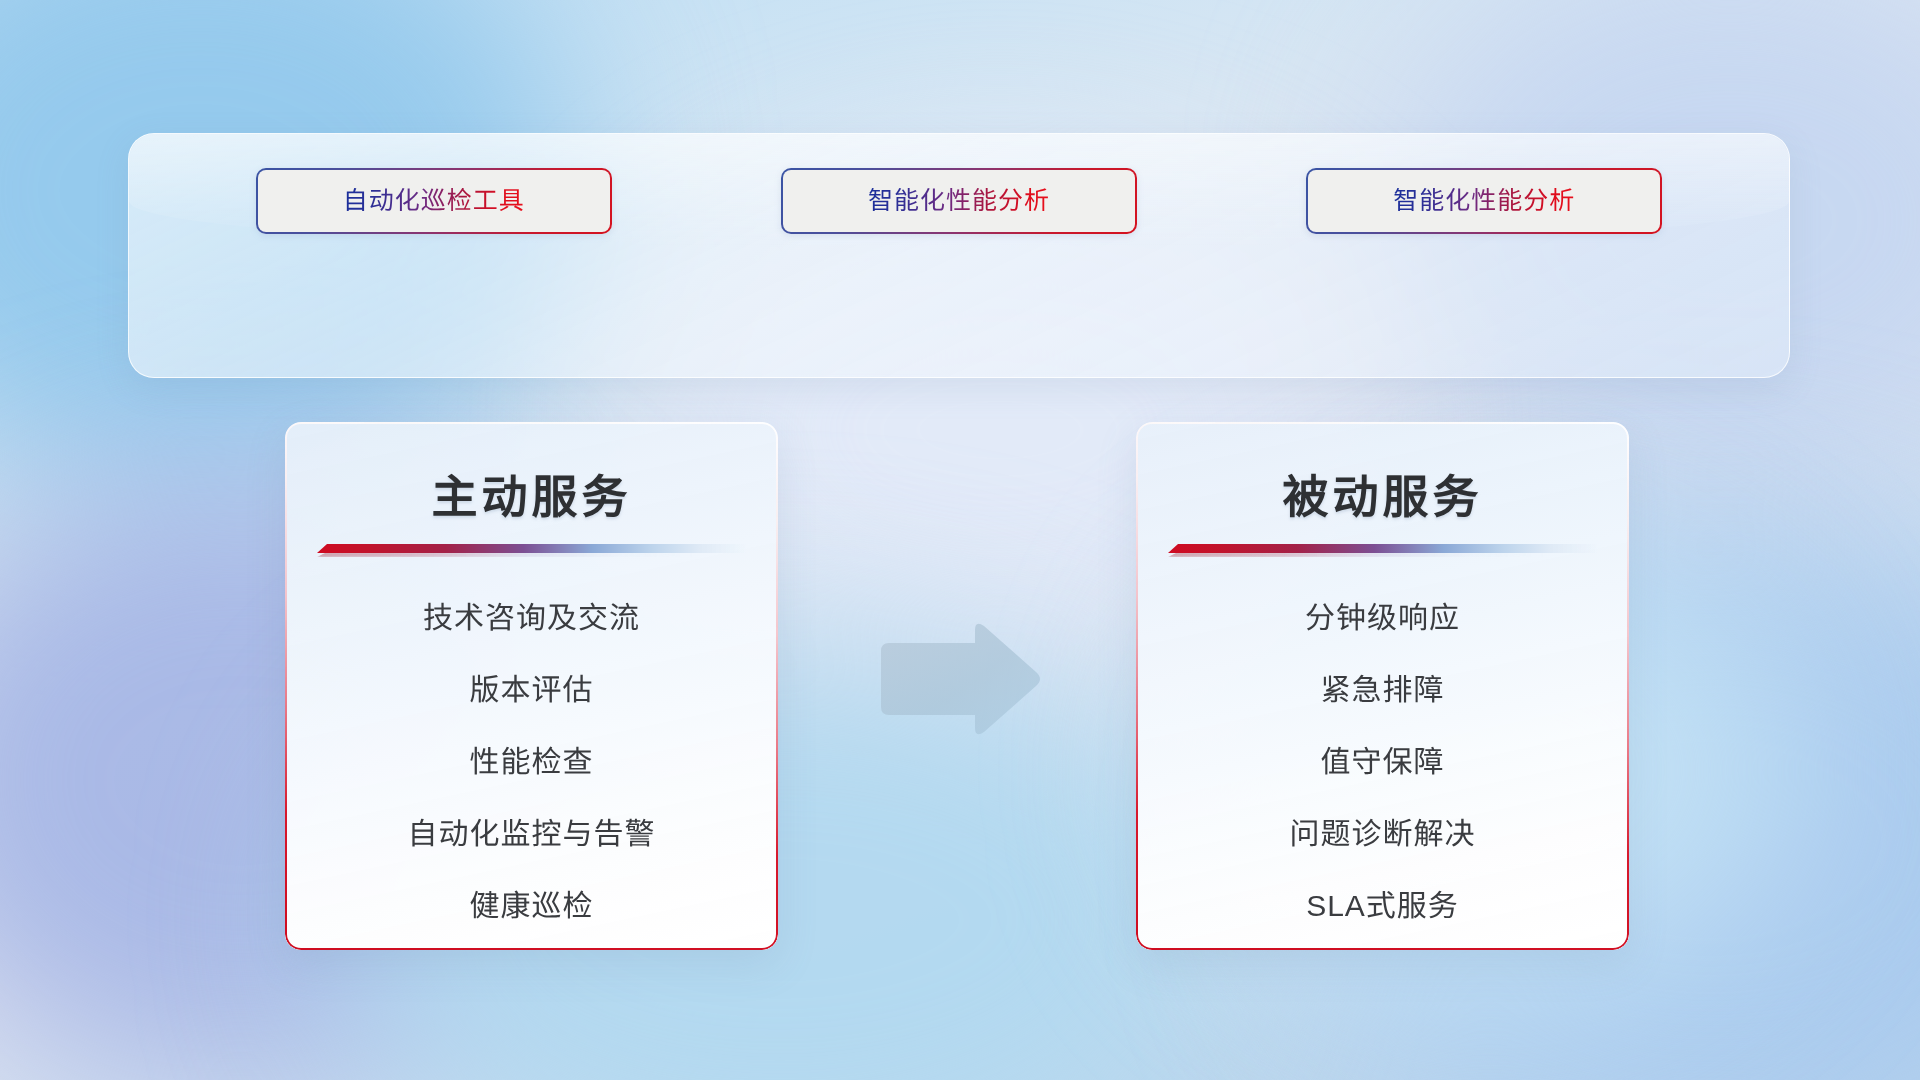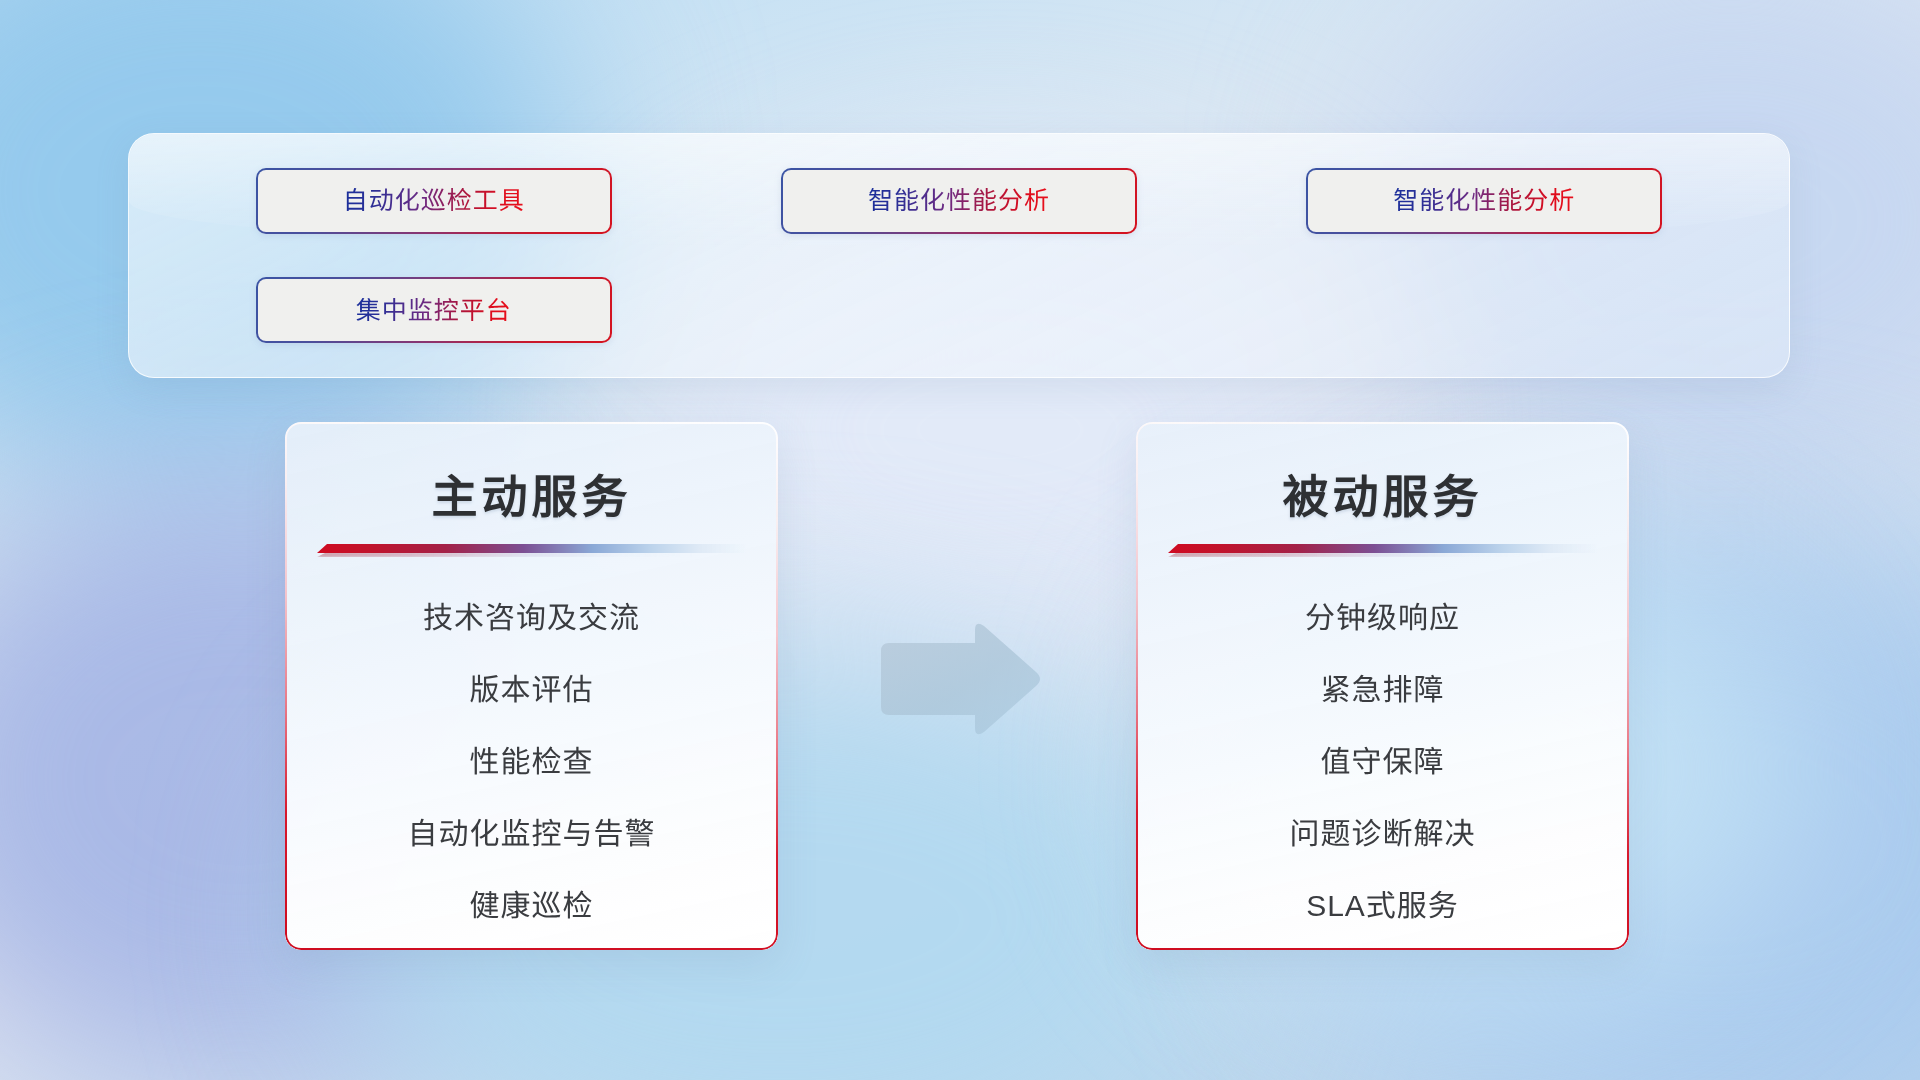--- a/index.html
+++ b/index.html
@@ -327,25 +327,20 @@
         </div>
       </div>
 
       <div class="chip">
         <div class="chip-inner">
           <span class="chip-label">智能化性能分析</span>
         </div>
       </div>
 
 
-      <div class="chip">
-        <div class="chip-inner">
-          <span class="chip-label">集中监控平台</span>
-        </div>
-      </div>
 
     </div>
   </div>
 
   <div class="card card-left">
     <div class="card-title">主动服务</div>
     <div class="divider-wrap">
       <div class="divider-shadow"></div>
       <div class="divider"></div>
     </div>

